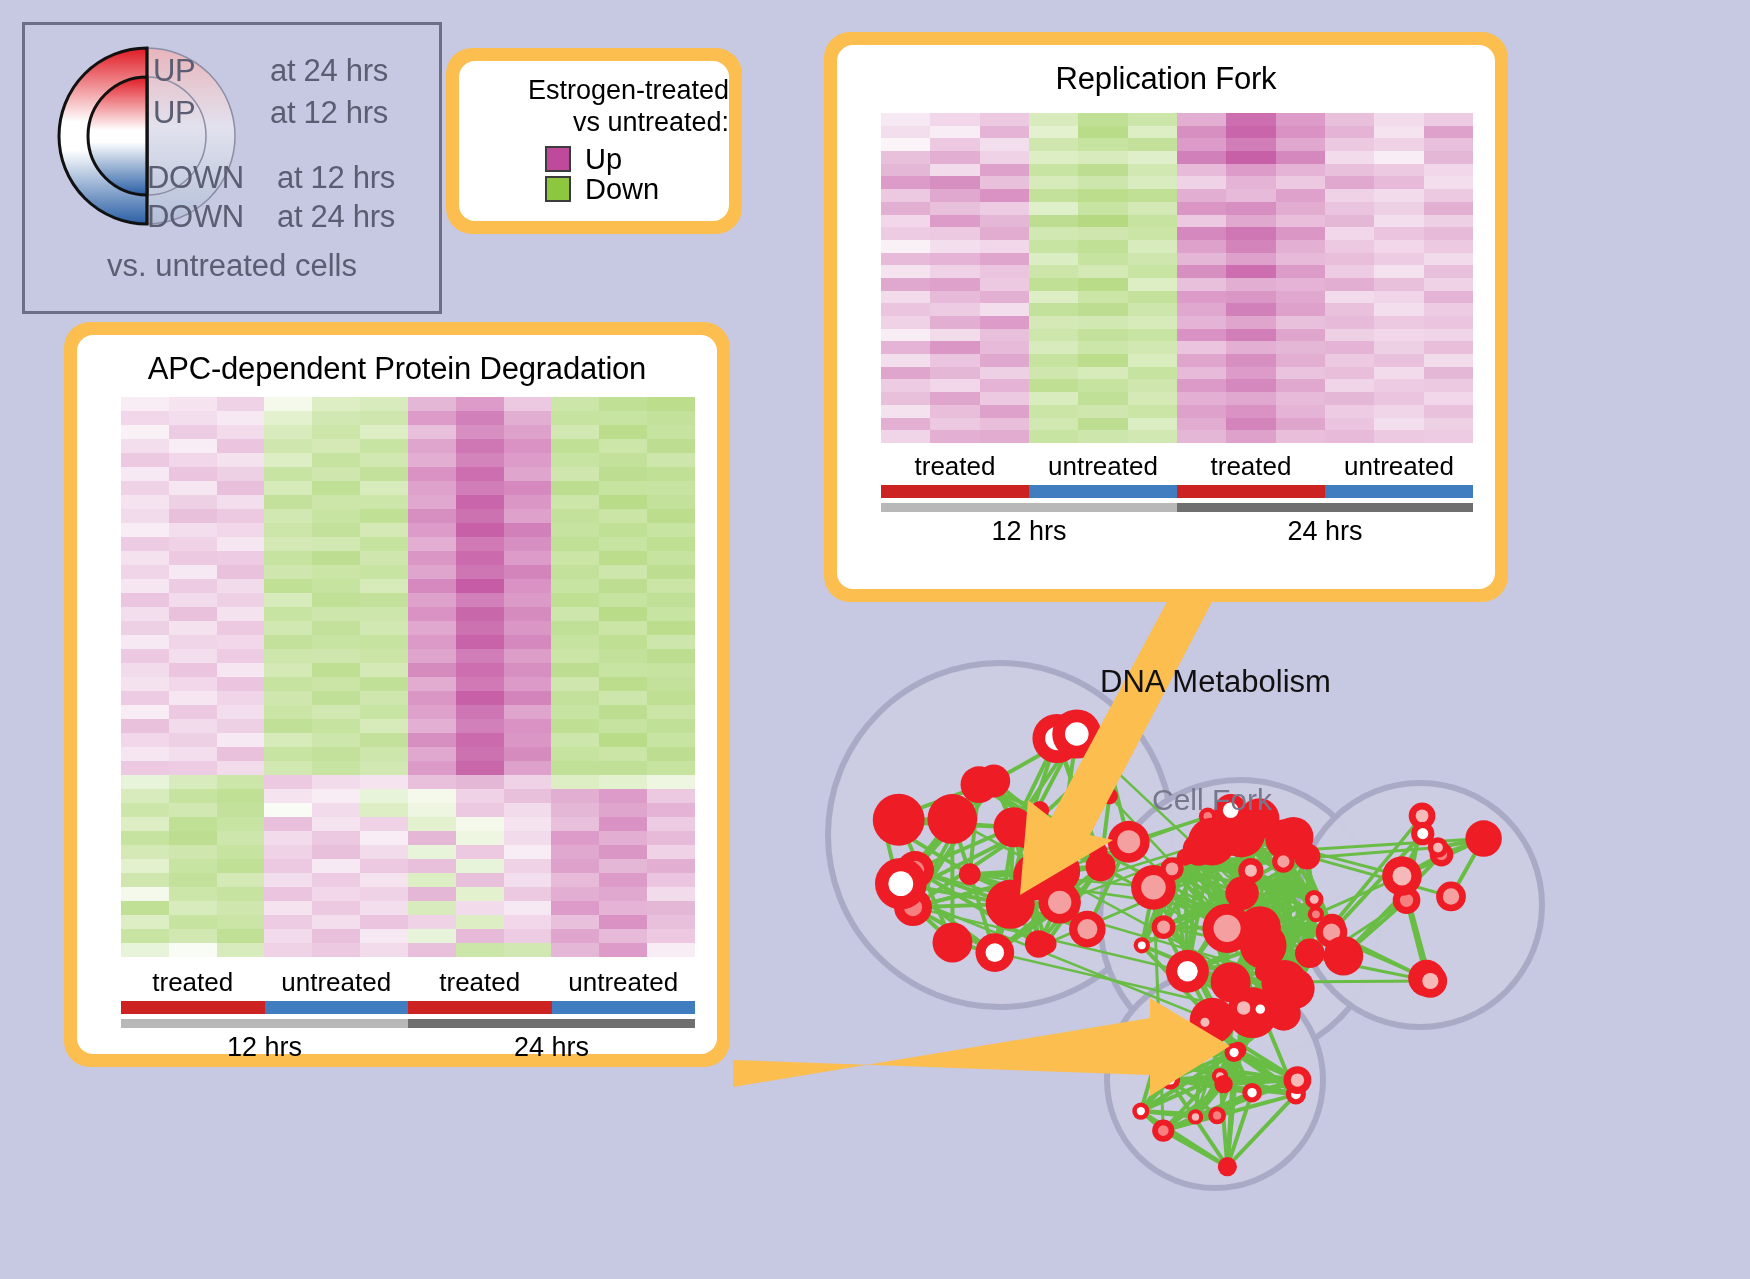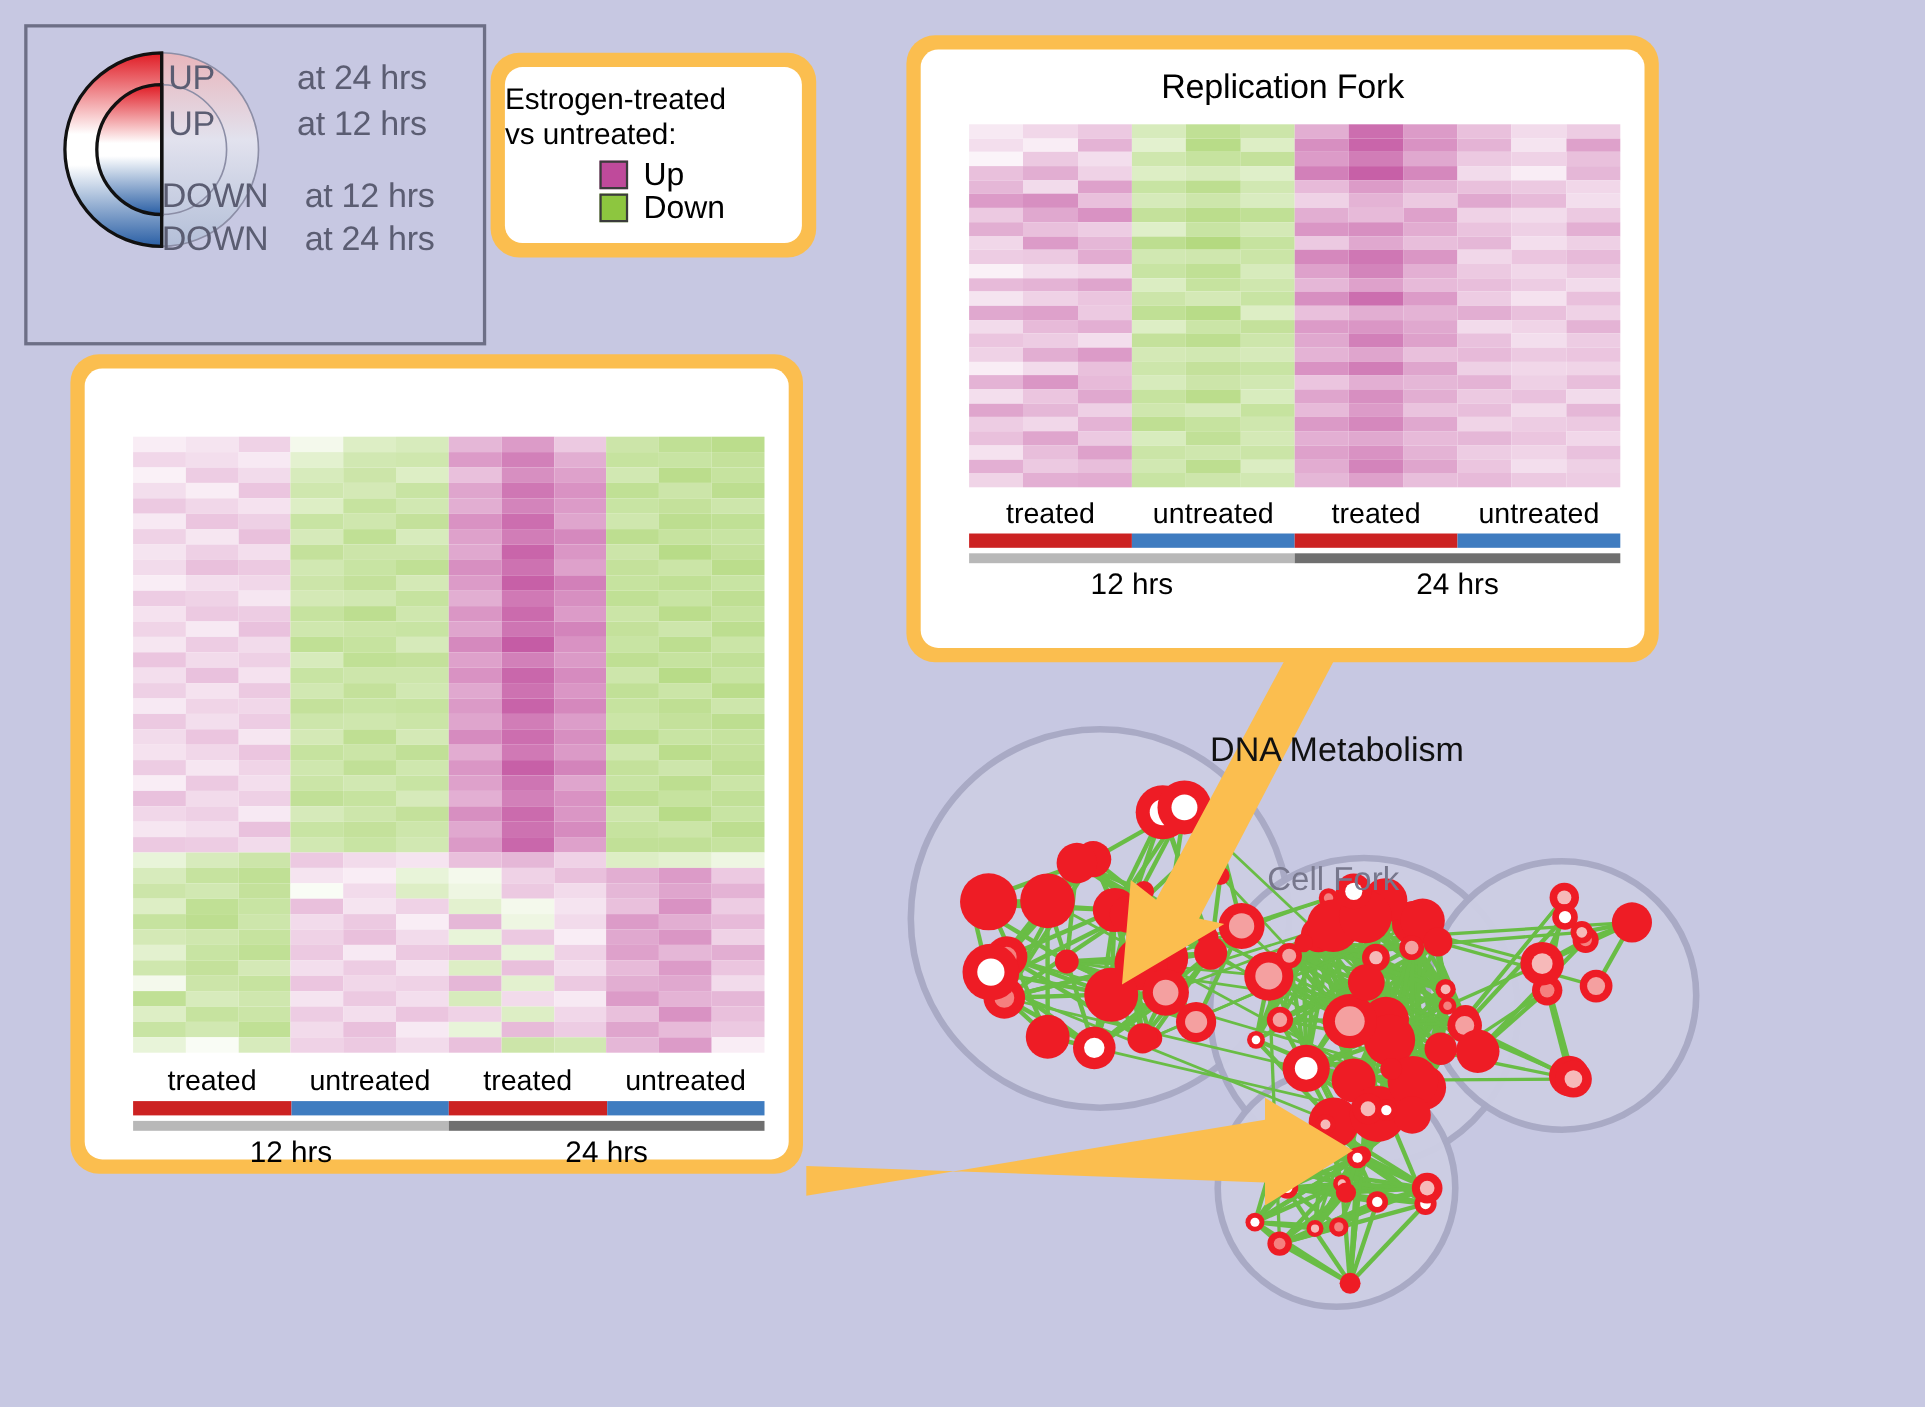--- a/index.html
+++ b/index.html
@@ -43,21 +43,21 @@
   }
   .panel-inner{
     width:100%;height:100%;background:#ffffff;border-radius:16px;
     box-sizing:border-box;position:relative;
   }
 
   
   #updown-key{left:446px;top:48px;width:296px;height:186px;}
   #updown-key .panel-inner{padding:14px 0 0 0;}
   .key-title{
-    text-align:left;font-size:27px;color:#000;line-height:1.18;
+    text-align:right;font-size:27px;color:#000;line-height:1.18;
     font-weight:400;
   }
   .key-rows{margin-top:6px;padding-left:86px;}
   .key-row{display:flex;align-items:center;gap:14px;margin-bottom:1px;}
   .swatch{width:26px;height:26px;border:2px solid #3b3b3b;box-sizing:border-box;display:block;}
   .key-label{font-size:29px;color:#000;line-height:1;}
 
   
   #panel-replication{left:824px;top:32px;width:684px;height:570px;}
   #panel-apc{left:64px;top:322px;width:666px;height:745px;}
@@ -129,20 +129,21 @@
     </div>
     <div class="lg-label" id="lg-up24">UP</div>
     <div class="lg-label" id="lg-at24a">at 24 hrs</div>
     <div class="lg-label" id="lg-up12">UP</div>
     <div class="lg-label" id="lg-at12a">at 12 hrs</div>
     <div class="lg-label" id="lg-down12">DOWN</div>
     <div class="lg-label" id="lg-at12b">at 12 hrs</div>
     <div class="lg-label" id="lg-down24">DOWN</div>
     <div class="lg-label" id="lg-at24b">at 24 hrs</div>
     <div id="lg-foot">
+      <div>vs. untreated cells</div>
     </div>
   </div>
 
   <div class="panel" id="updown-key">
     <div class="panel-inner">
       <div class="key-title">
         <div>Estrogen-treated</div>
         <div>vs untreated:</div>
       </div>
       <div class="key-rows">
@@ -497,20 +498,21 @@
         <div class="time-labels">
           <span>12 hrs</span>
           <span>24 hrs</span>
         </div>
       </div>
     </div>
   </div>
 
   <div class="panel" id="panel-apc">
     <div class="panel-inner">
+      <div class="panel-title">APC-dependent Protein Degradation</div>
       <div class="heat-wrap" style="left:44px;right:22px;top:62px;height:560px;">
         <div class="heatmap" id="heat-apc" style="grid-template-columns: repeat(12, 1fr); grid-template-rows: repeat(40, 14px);">
             <div style="background: rgb(249, 237, 245);"></div>
             <div style="background: rgb(245, 228, 240);"></div>
             <div style="background: rgb(239, 210, 230);"></div>
             <div style="background: rgb(244, 249, 236);"></div>
             <div style="background: rgb(221, 238, 197);"></div>
             <div style="background: rgb(215, 235, 188);"></div>
             <div style="background: rgb(229, 183, 215);"></div>
             <div style="background: rgb(220, 155, 200);"></div>

